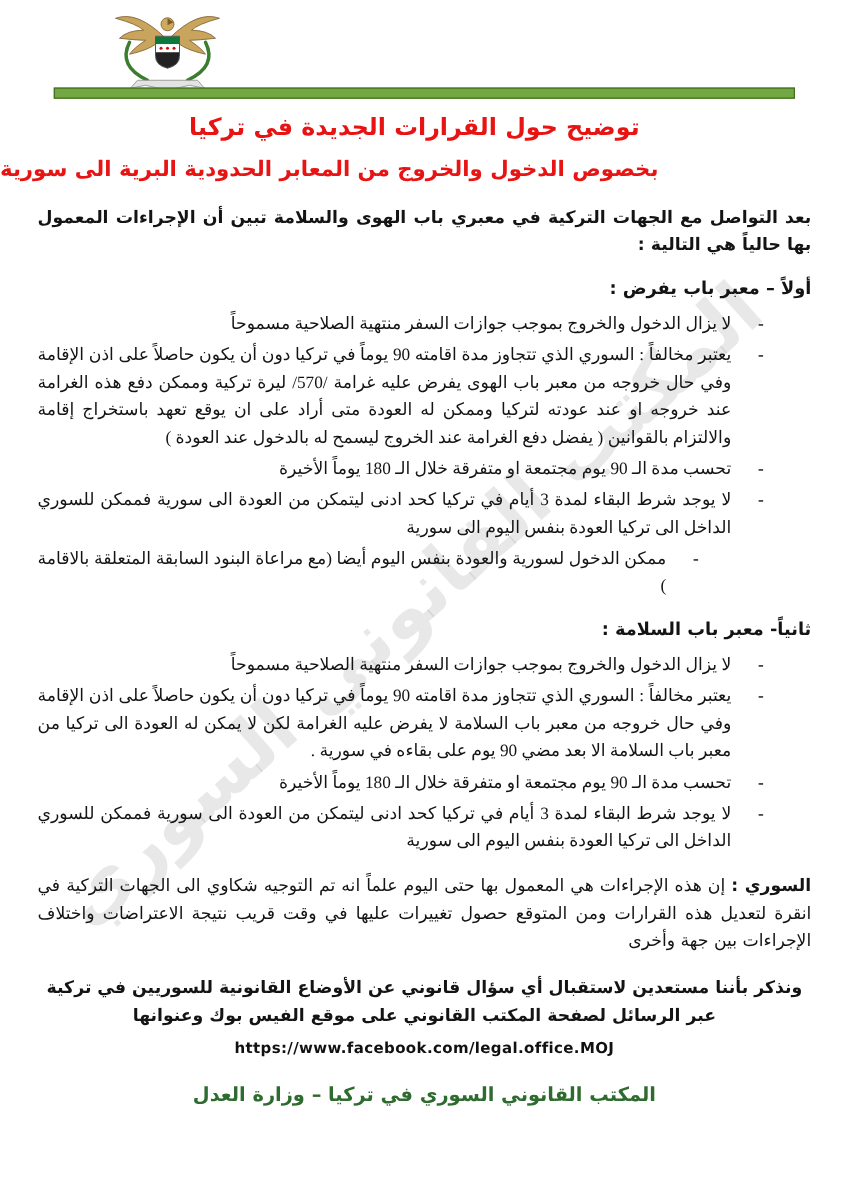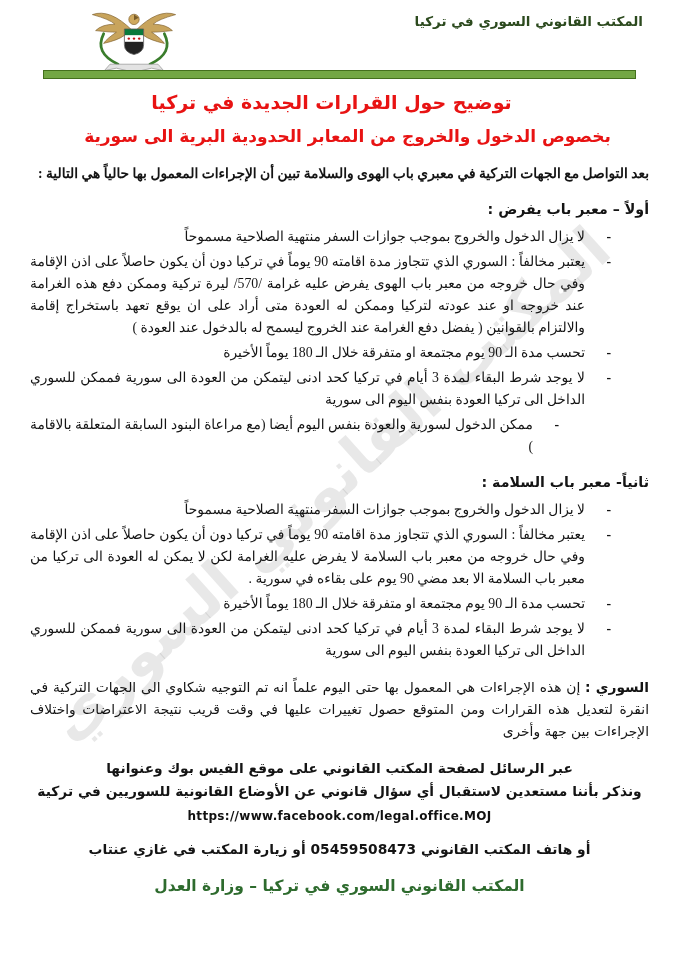--- a/index.html
+++ b/index.html
@@ -23,38 +23,38 @@
   .green-bar {
     position:absolute; top:70px; left:43px; right:43px; height:9px;
     background:var(--bar-green,#73a744);
     border:1px solid var(--bar-border,#44701d);
   }
   .doc-title-1 {
     position:absolute; top:91px; left:0; right:16px; text-align:center;
     color:var(--title-red,#e81313); font-size:19px; font-weight:bold;
   }
   .doc-title-2 {
-    position:absolute; top:126px; left:0; right:0; text-align:center;
-    color:var(--title-red,#e81313); font-size:17px; font-weight:bold;padding-left:16px;
+    position:absolute; top:126px; left:0; right:0; text-align:left;
+    color:var(--title-red,#e81313); font-size:17px; font-weight:bold;
   }
   
   .watermark {
     position:absolute; top:438px; left:-10px; width:700px;
     transform:rotate(-42deg);
     font-size:60px; font-weight:bold; white-space:nowrap; text-align:center;
     color:rgba(125,125,125,0.18);
     z-index:0; pointer-events:none;
   }
   
   .content {
     position:relative; z-index:1;
     padding:163px 30px 0 30px;
     font-size:13.8px; line-height:22px;
   }
-  .intro { font-weight:bold; text-align:justify;font-family:Liberation Serif, serif; }
+  .intro { font-weight:bold; text-align:justify; }
   .section { margin-top:13px; }
   .section-heading { font-weight:bold; font-size:14.2px; margin-bottom:6px; }
   ul.bullets { list-style:none; padding-right:64px; }
   ul.bullets li {
     position:relative; text-align:justify; margin-bottom:3px;font-family:Liberation Serif, serif;
   }
   ul.bullets li::before {
     content:"-"; position:absolute; right:-26px; top:0; font-weight:bold;
   }
   ul.bullets li.indent { padding-right:52px; }
@@ -72,21 +72,20 @@
   .signature {
     margin-top:13px; color:var(--signature-green,#2e6b2e);
     font-size:15.5px; line-height:24px;
   }
 </style>
 </head>
 <body>
 
 <div class="page">
 
-  <div class="org-title">المكتب القانوني السوري في تركيا</div>
 
   <div class="logo">
     <svg viewBox="0 0 120 90" width="96" height="74" aria-hidden="true">
 
       <g fill="#c8a45c" stroke="#7a5c28" stroke-width="0.8">
         <path d="M58 32 Q30 4 8 12 Q30 18 36 24 Q20 24 12 32 Q30 34 38 34 Q26 42 22 48 Q40 44 48 38 Z"></path>
         <path d="M62 32 Q90 4 112 12 Q90 18 84 24 Q100 24 108 32 Q90 34 82 34 Q94 42 98 48 Q80 44 72 38 Z"></path>
       </g>
 
       <circle cx="60" cy="18" r="6.5" fill="#cfa95e" stroke="#7a5c28" stroke-width="0.8"></circle>
@@ -144,21 +143,20 @@
             <li>يعتبر مخالفاً : السوري الذي تتجاوز مدة اقامته 90 يوماً في تركيا دون أن يكون حاصلاً على اذن الإقامة وفي حال خروجه من معبر باب السلامة لا يفرض عليه الغرامة  لكن لا يمكن له العودة الى تركيا  من معبر باب السلامة  الا بعد مضي 90 يوم على بقاءه في سورية .</li>
             <li>تحسب مدة الـ 90 يوم مجتمعة او متفرقة خلال الـ 180 يوماً الأخيرة</li>
             <li>لا يوجد شرط البقاء لمدة 3 أيام في تركيا كحد ادنى ليتمكن من العودة الى سورية فممكن للسوري الداخل الى تركيا العودة بنفس اليوم الى سورية</li>
           </ul>
   </div>
 </div>
 
     <p class="note"><span class="note-label">السوري :</span><span> إن هذه الإجراءات هي المعمول بها حتى اليوم علماً انه تم التوجيه شكاوي الى الجهات التركية في انقرة لتعديل هذه القرارات ومن المتوقع حصول تغييرات عليها في وقت قريب نتيجة الاعتراضات واختلاف الإجراءات بين جهة وأخرى</span></p>
 
     <div class="footer">
+      <div class="footer-line">ونذكر بأننا مستعدين لاستقبال أي سؤال قانوني عن الأوضاع القانونية للسوريين في تركية</div>
       <div class="footer-line">عبر الرسائل لصفحة المكتب القانوني  على موقع الفيس بوك وعنوانها</div>
-      <div class="footer-line">ونذكر بأننا مستعدين لاستقبال أي سؤال قانوني عن الأوضاع القانونية للسوريين في تركية</div>
       <a class="fb-url" href="#">https://www.facebook.com/legal.office.MOJ</a>
-      <div class="phone-line">أو هاتف المكتب القانوني  05459508473 أو زيارة المكتب في غازي عنتاب</div>
       <div class="signature">المكتب القانوني السوري في تركيا – وزارة العدل</div>
     </div>
 
   </div>
 </div>
 
 </body></html>

